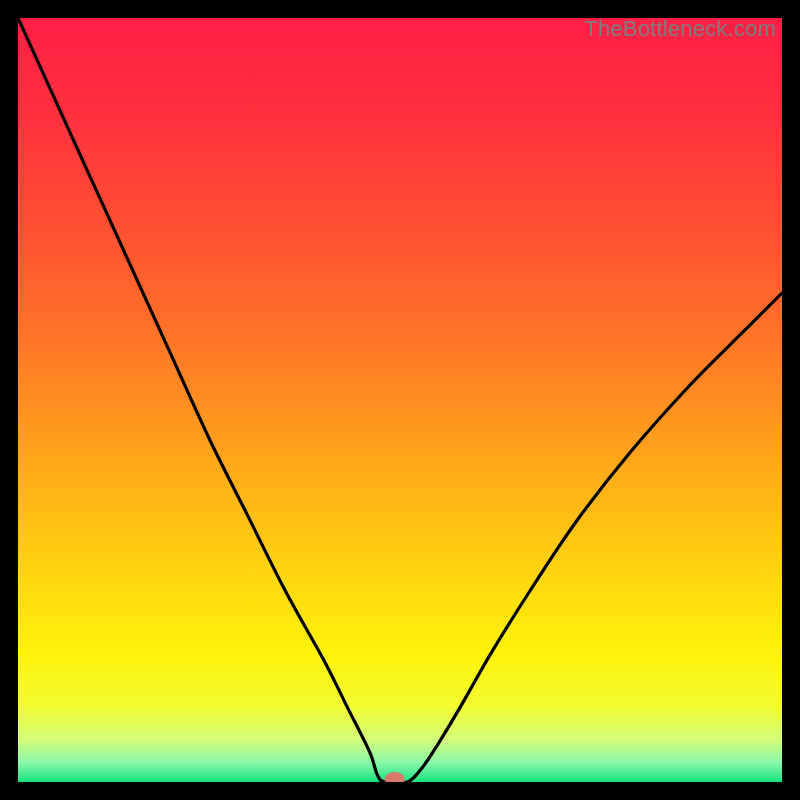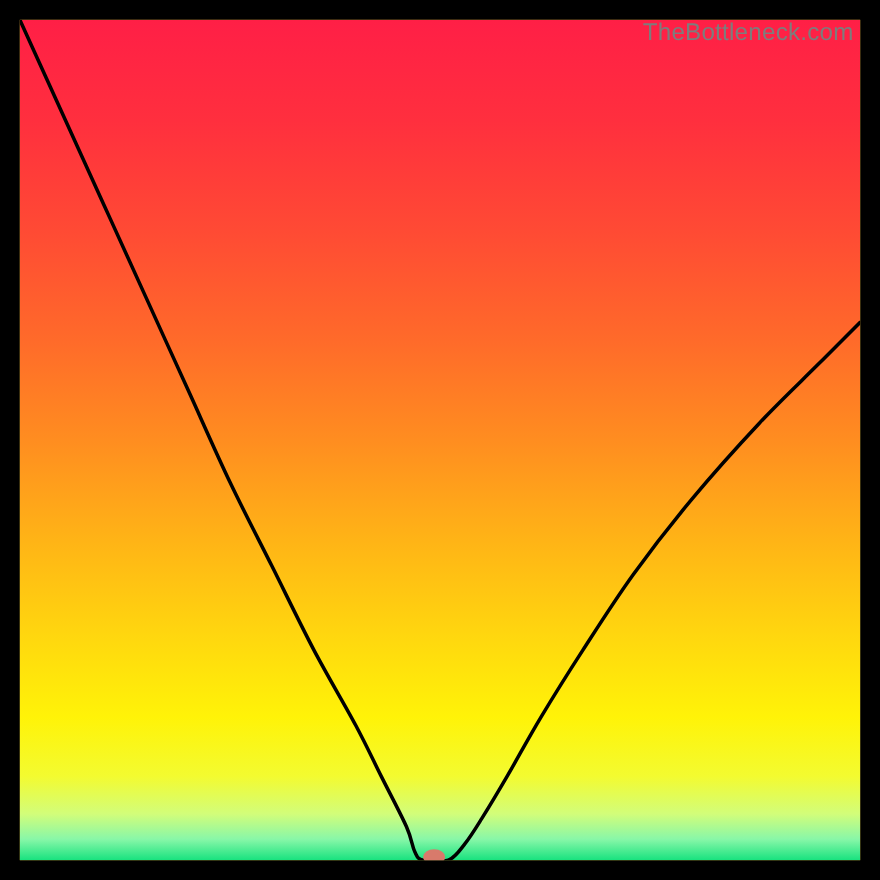--- a/index.html
+++ b/index.html
@@ -10,21 +10,21 @@
     background: #000;
     overflow: hidden;
     font-family: Arial, Helvetica, sans-serif;
   }
   .frame {
     position: absolute;
     left: 18px;
     top: 18px;
     width: 764px;
     height: 764px;
-    background: #fde047;
+    background: #e5e5e5;
   }
   .watermark {
     position: absolute;
     top: -2px;
     right: 6px;
     color: #7d7d7d;
     font-size: 22px;
     font-weight: 500;
     letter-spacing: 0.2px;
     font-family: Arial, Helvetica, sans-serif;

